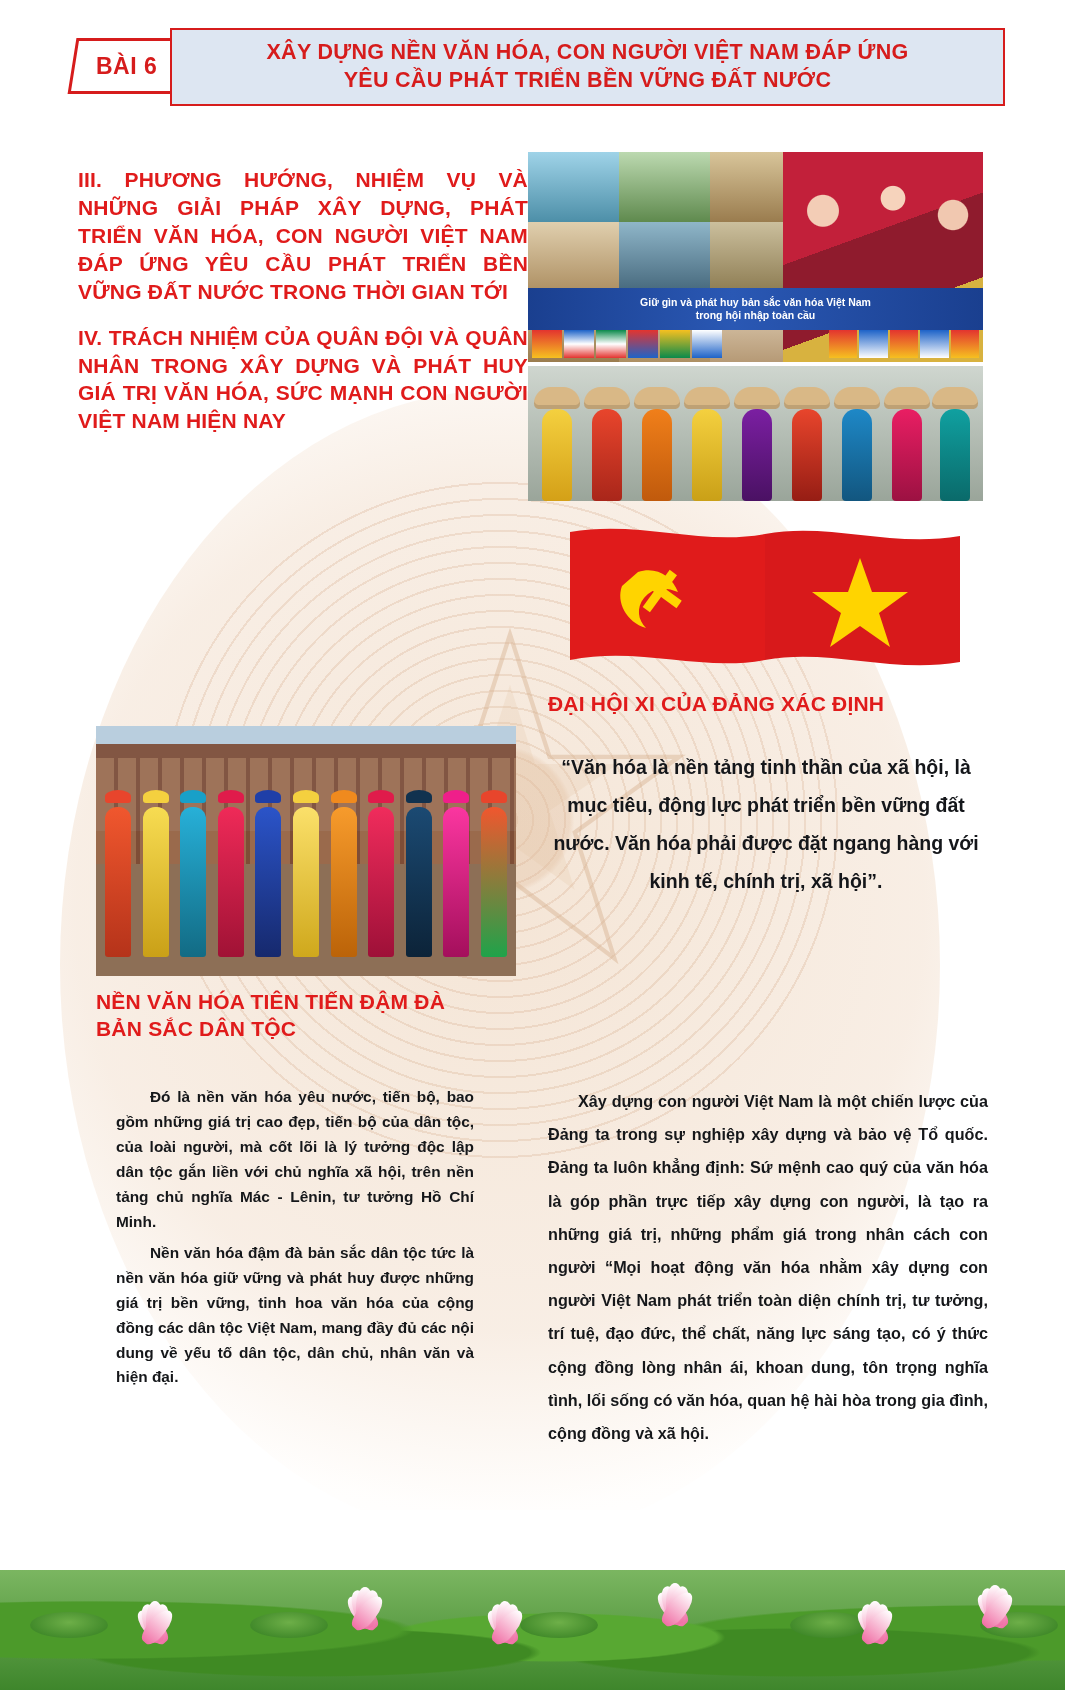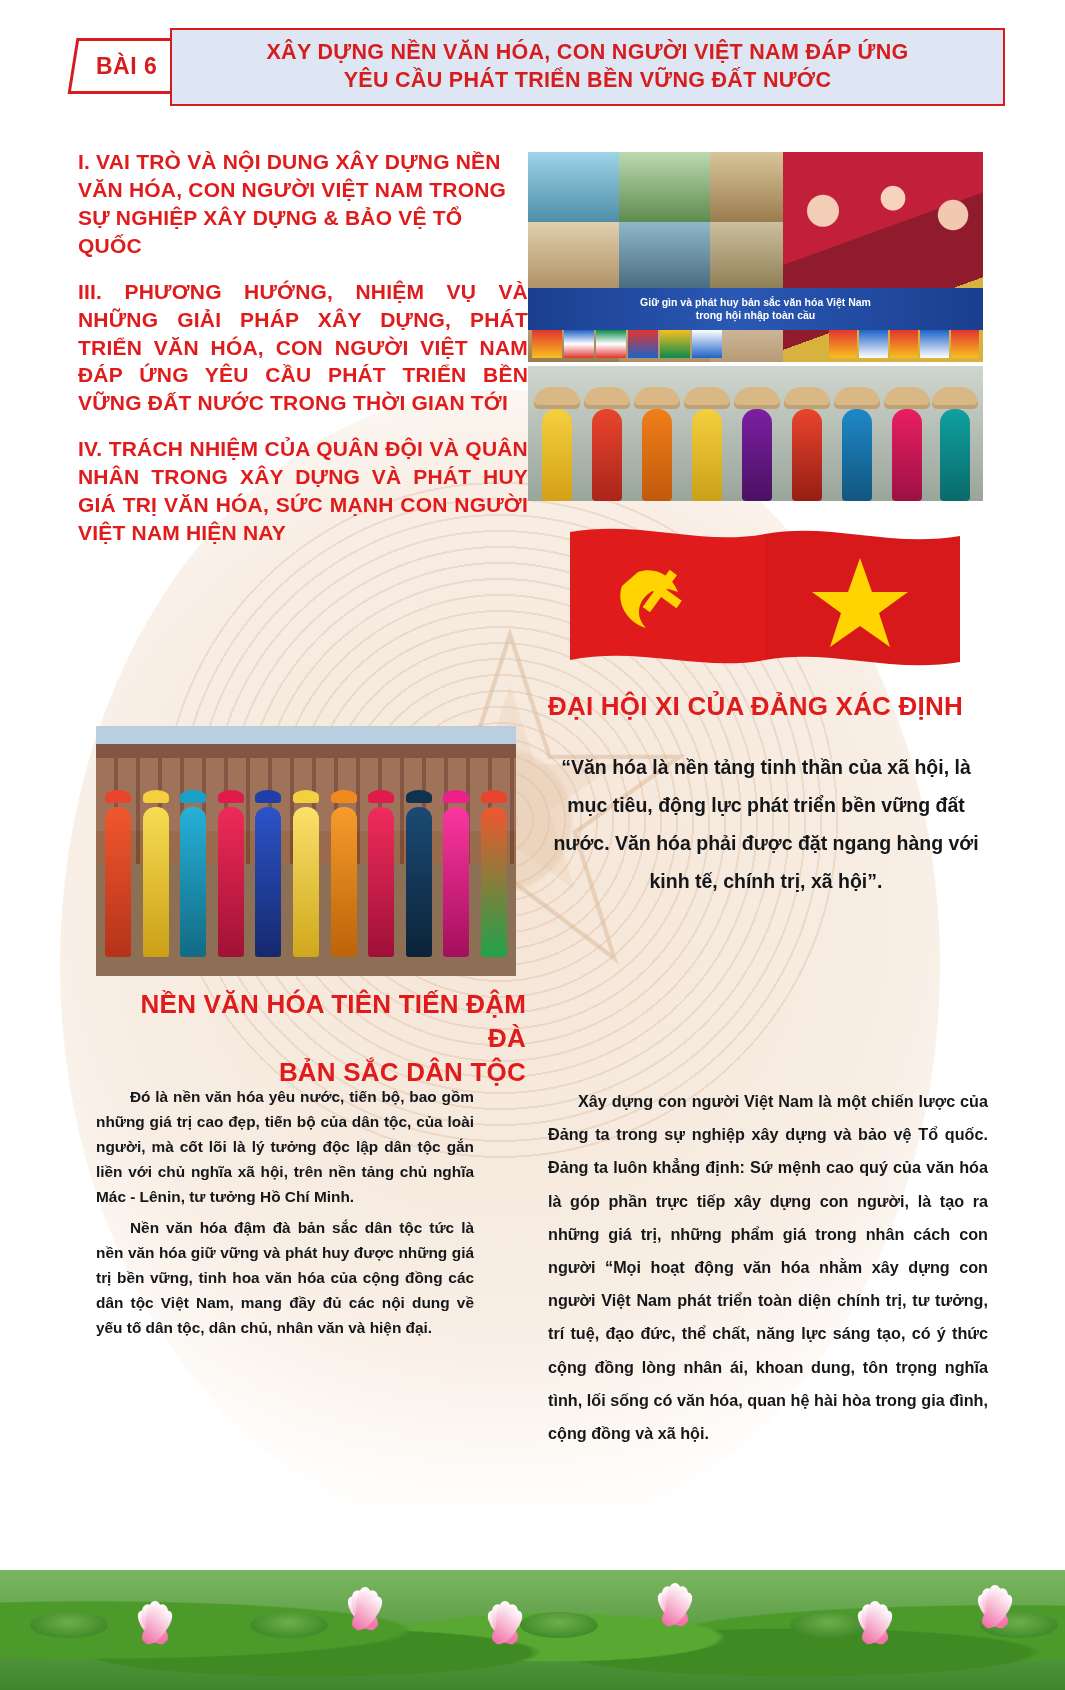--- a/index.html
+++ b/index.html
@@ -124,41 +124,41 @@
   .aodai-row { position:absolute; left:4px; right:4px; bottom:4px; height:182px; display:flex; justify-content:space-between; }
   .lady { width:36px; position:relative; }
   .lady .hat2 { width:26px; height:13px; margin:0 auto; border-radius:50% 50% 3px 3px; }
   .lady .body { width:26px; height:150px; margin:4px auto 0; border-radius:12px 12px 3px 3px; }
 
   
   .flags-img { position:absolute; left:560px; top:520px; width:420px; height:160px; z-index:4; }
 
   
   h2.red-h {
-    color:#e01b1b; font-weight:bold; font-size:26px; line-height:1.3; letter-spacing:.2px;
+    color:#e01b1b; font-weight:bold; font-size:21px; line-height:1.3; letter-spacing:.2px;
   }
   .h-dh { position:absolute; left:548px; top:690px; width:440px; z-index:4; }
   .quote {
     position:absolute; left:548px; top:748px; width:436px; z-index:4;
     font-size:19.5px; line-height:1.95; color:#14161a; text-align:center; font-weight:bold;
   }
   .h-xd { position:absolute; left:548px; top:1005px; width:440px; z-index:4; }
   .col-right-body {
     position:absolute; left:548px; top:1085px; width:440px; z-index:4;
     font-size:16.2px; line-height:2.05; color:#15171a; text-align:justify; font-weight:bold;
   }
   .col-right-body p { text-indent:30px; }
 
   .h-nvh { position:absolute; left:96px; top:988px; width:430px; z-index:4; text-align:center; }
-  .h-nvh h2 { text-align:right; }
+  .h-nvh h2 { text-align:left; }
   .col-left-body {
     position:absolute; left:96px; top:1085px; width:378px; z-index:4;
     font-size:15.4px; line-height:1.62; color:#15171a; text-align:justify; font-weight:bold;
   }
-  .col-left-body p { text-indent:34px; margin-bottom:6px; }
+  .col-left-body p { text-indent:34px; margin-bottom:6px;margin-left:20px; }
 
   
   .lotus-band {
     position:absolute; left:0; bottom:0; width:1065px; height:180px; z-index:6; overflow:hidden;
   }
   .lotus-white { position:absolute; inset:0; background:#fff; }
   .lotus-green {
     position:absolute; left:-20px; bottom:-30px; width:1105px; height:150px;
     background:
       radial-gradient(ellipse at 10% 40%, #4c9a2a 0 22%, rgba(0,0,0,0) 23%),
@@ -201,21 +201,20 @@
   </div>
   <div class="title-band">
     <div class="t">
       <div>XÂY DỰNG NỀN VĂN HÓA, CON NGƯỜI VIỆT NAM ĐÁP ỨNG</div>
       <div>YÊU CẦU PHÁT TRIỂN BỀN VỮNG ĐẤT NƯỚC</div>
     </div>
   </div>
 </div>
 
 <div class="toc">
-  <p>I. VAI TRÒ VÀ NỘI DUNG XÂY DỰNG NỀN VĂN HÓA, CON NGƯỜI VIỆT NAM TRONG SỰ NGHIỆP XÂY DỰNG &amp; BẢO VỆ TỔ QUỐC</p>
   <p class="just">III. PHƯƠNG HƯỚNG, NHIỆM VỤ VÀ NHỮNG GIẢI PHÁP XÂY DỰNG, PHÁT TRIỂN VĂN HÓA, CON NGƯỜI VIỆT NAM ĐÁP ỨNG YÊU CẦU PHÁT TRIỂN BỀN VỮNG ĐẤT NƯỚC TRONG THỜI GIAN TỚI</p>
   <p class="just">IV. TRÁCH NHIỆM CỦA QUÂN ĐỘI VÀ QUÂN NHÂN TRONG XÂY DỰNG VÀ PHÁT HUY GIÁ TRỊ VĂN HÓA, SỨC MẠNH CON NGƯỜI VIỆT NAM HIỆN NAY</p>
 </div>
 
 <div class="img-collage">
   <div class="collage-grid">
     <i class="c1"></i>
       <i class="c2"></i>
       <i class="c3"></i>
       <i class="c4"></i>

